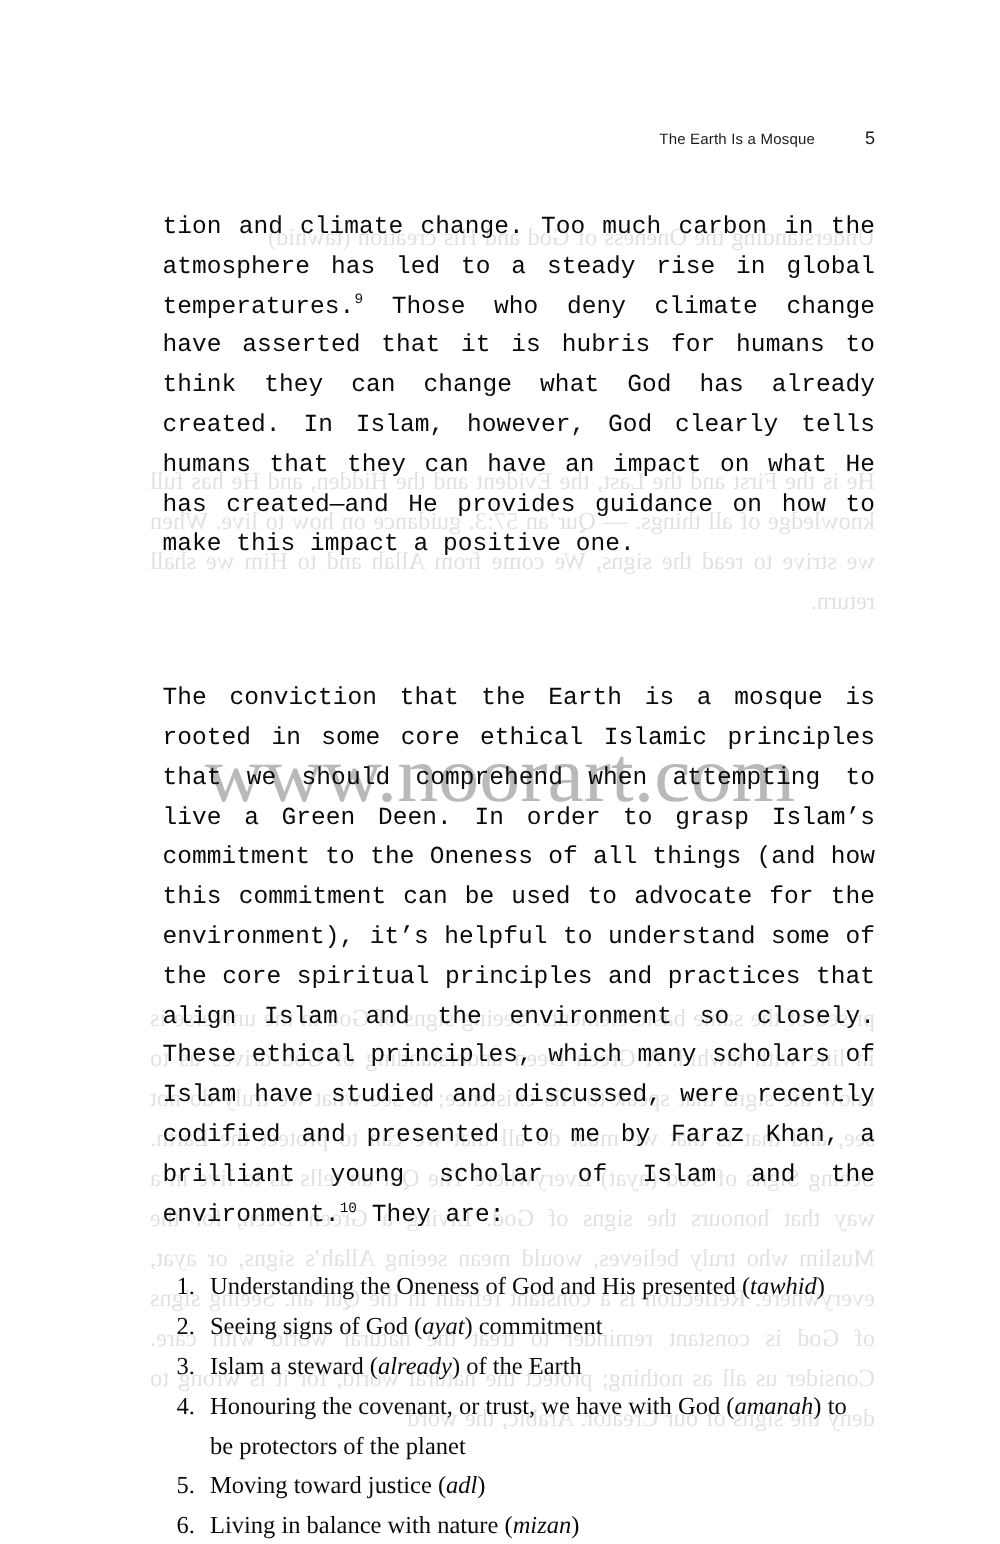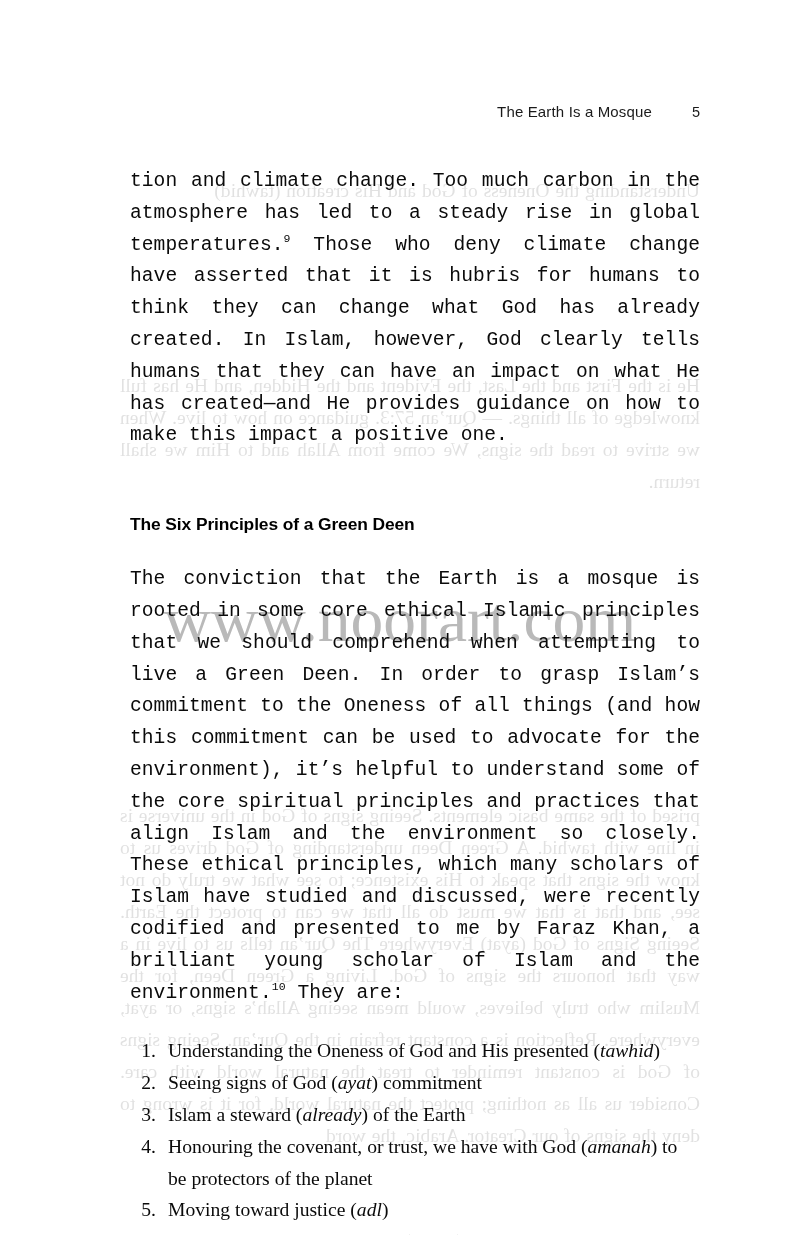--- a/index.html
+++ b/index.html
@@ -54,21 +54,21 @@
     left: 130px;
     top: 103px;
     width: 570px;
     z-index: 3;
     display: flex;
     justify-content: flex-end;
     align-items: baseline;
     font-family: "Liberation Sans", "DejaVu Sans", sans-serif;
   }
   .running-head .rh-title {
-    font-size: 15px;
+    font-size: 12px;
     letter-spacing: 0.15px;
     color: #1a1a1a;
   }
   .running-head .rh-page {
     font-size: 14.5px;
     color: #1a1a1a;
     margin-left: 34px;
     min-width: 14px;
     text-align: right;
   }
@@ -185,21 +185,20 @@
     <span class="rh-title">The Earth Is a Mosque</span>
     <span class="rh-page">5</span>
   </div>
 
   <div class="text-column">
 
     <p class="body-para"><span>tion and climate change. Too much carbon in the atmosphere has led to a steady rise in global temperatures.</span><span class="sup">9</span><span> Those who deny climate change have asserted that it is hubris for humans to think they can change what God has already created. In Islam, however, God clearly tells humans that they can have an impact on what He has created—and He provides guidance on how to make this impact a positive one.</span></p>
 
     <div class="spacer-before-heading"></div>
 
-    <h2 class="section-heading">The Six Principles of a Green Deen</h2>
 
     <div class="spacer-after-heading"></div>
 
     <p class="body-para"><span>The conviction that the Earth is a mosque is rooted in some core ethical Islamic principles that we should comprehend when attempting to live a Green Deen. In order to grasp Islam’s commitment to the Oneness of all things (and how this commitment can be used to advocate for the environment), it’s helpful to understand some of the core spiritual principles and practices that align Islam and the environment so closely. These ethical principles, which many scholars of Islam have studied and discussed, were recently codified and presented to me by Faraz Khan, a brilliant young scholar of Islam and the environment.</span><span class="sup">10</span><span> They are:</span></p>
 
     <div class="spacer-before-list"></div>
 
     <ol class="principles">
       <li>
         <span class="num">1.</span><span>Understanding the Oneness of God and His presented (</span><i>tawhid</i><span>)</span>

